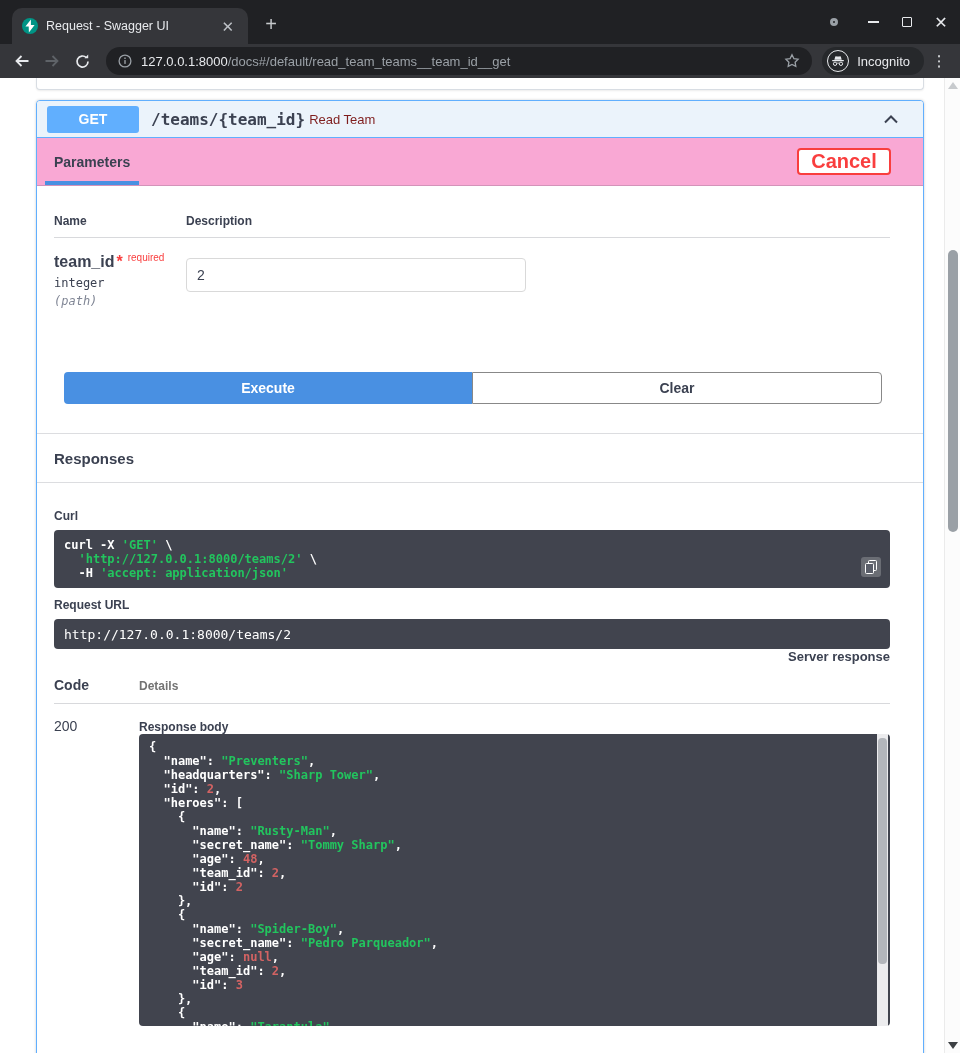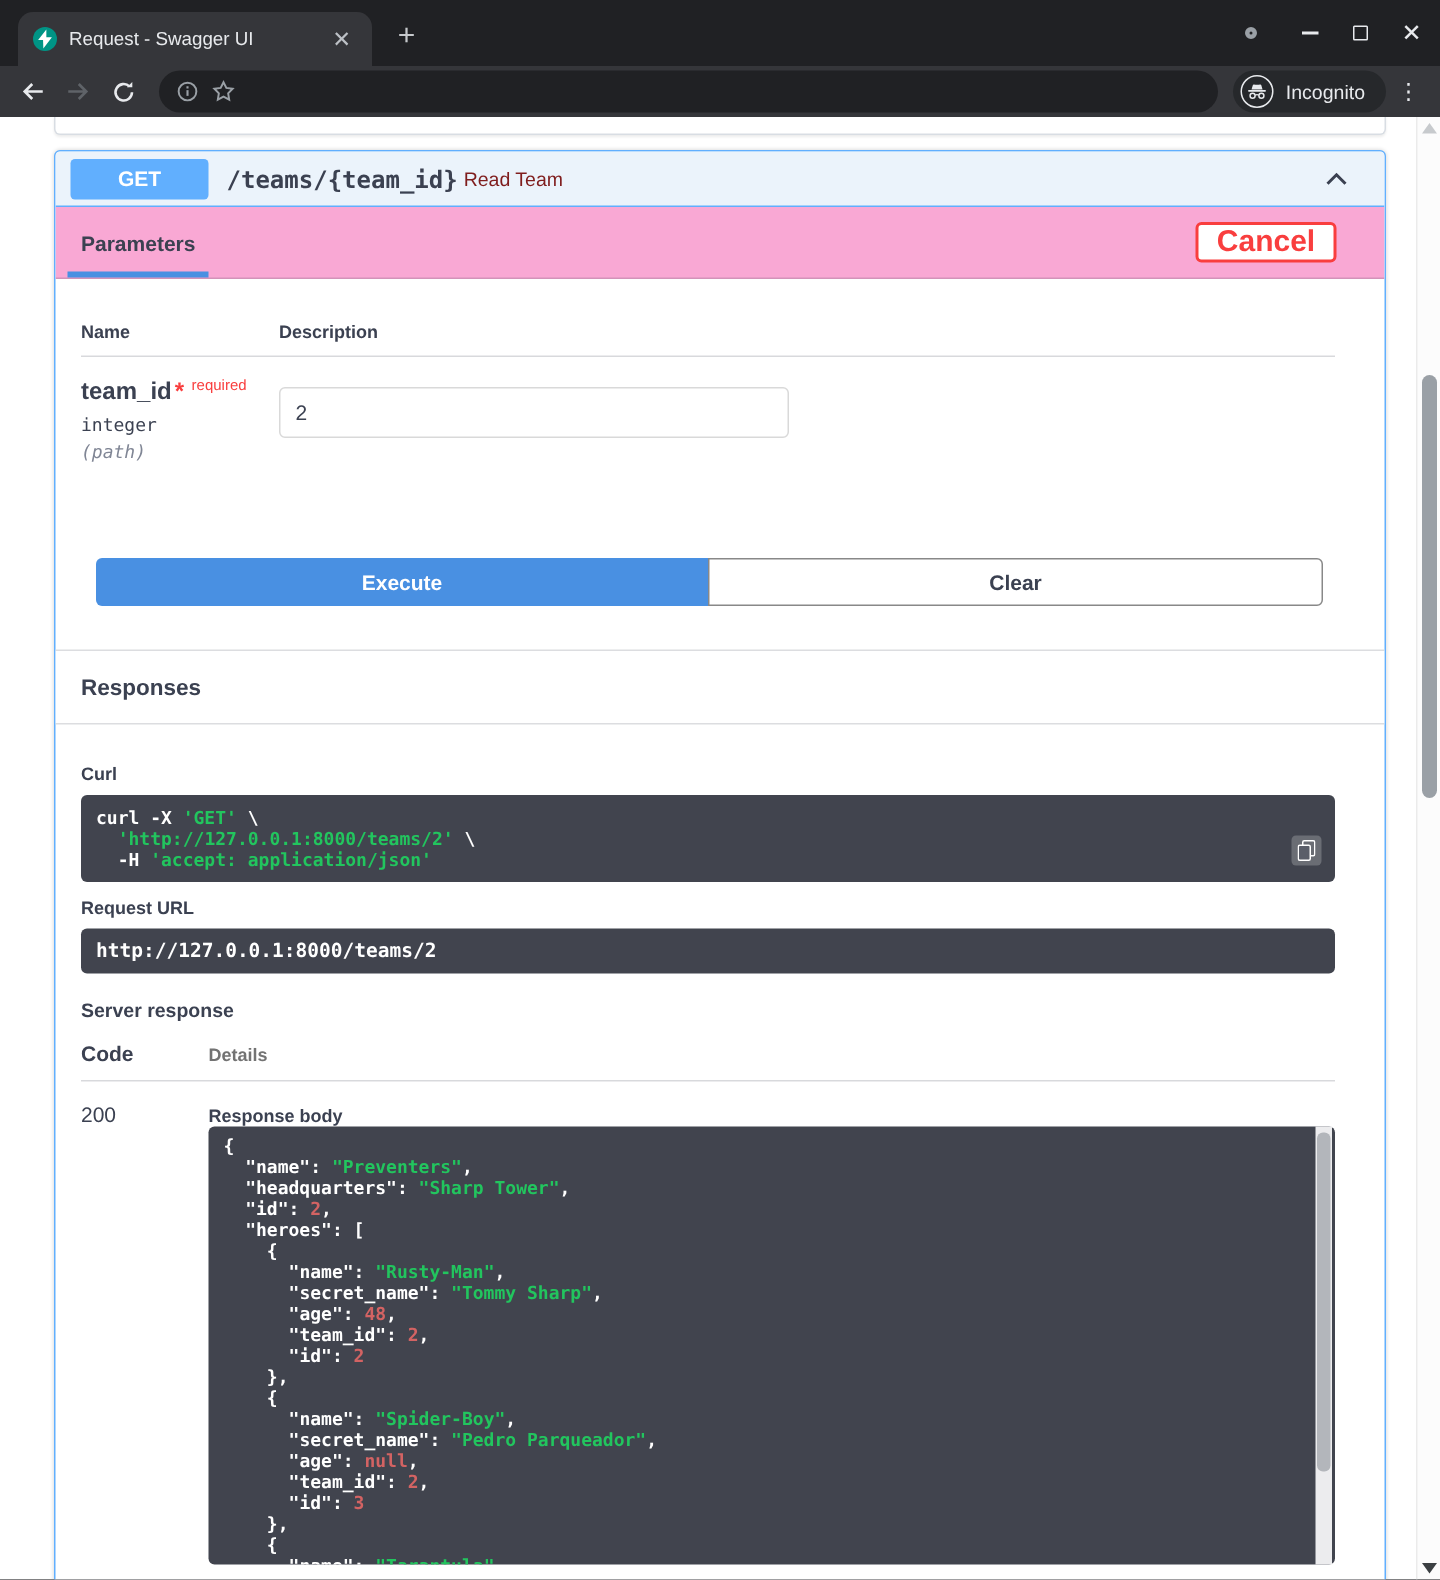--- a/index.html
+++ b/index.html
@@ -97,22 +97,22 @@
   .tk-k { color:#ffffff; }
   .tk-s { color:#22c55e; }
   .tk-n { color:#d36363; }
   .tk-l { color:#d36363; }
   .copy-chip { position:absolute; right:9px; bottom:11px; width:20px; height:20px;
                background:rgba(255,255,255,.22); border-radius:3px; display:flex; align-items:center;
                justify-content:center; cursor:pointer; }
   .requrl-label { margin-top:10px; }
   .requrl-block { margin-top:7px; height:30px; background:#41444e; border-radius:4px; display:flex;
                   align-items:center; padding:0 10px; color:#fff; font-family:"DejaVu Sans Mono", monospace;
-                  font-size:13px; font-weight:700; }
-  .srv-lbl { margin-top:17px; font-size:13px; font-weight:bold; color:#3b4151; }
+                  font-size:13px; font-weight:400; }
+  .srv-lbl { font-size:13px; font-weight:bold; color:#3b4151;text-align:right; }
   .code-head { display:grid; grid-template-columns:85px 1fr; margin-top:13px; padding-bottom:10px;
                border-bottom:1px solid rgba(59,65,81,.2); }
   .code-head .c1 { font-size:14px; font-weight:bold; color:#3b4151; }
   .code-head .c2 { font-size:12px; font-weight:bold; color:#737373; align-self:end; }
   .resp-row { display:grid; grid-template-columns:85px 1fr; padding-top:14px; }
   .status { font-size:14px; color:#3b4151; }
   .rb-lbl { margin-top:2px; }
   .resp-body-wrap { position:relative; }
   .resp-body-wrap .code-block { height:292px; padding:6px 10px; }
   .resp-scroll-track { position:absolute; top:0; right:2px; width:11px; height:100%; background:#ececee; }
@@ -176,20 +176,21 @@
         </svg>
     </div>
     <div class="omnibox">
       <span style="display:flex">
         <svg width="14" height="14" viewBox="0 0 14 14">
             <circle cx="7" cy="7" r="5.9" stroke="#9aa0a6" stroke-width="1.3" fill="none"></circle>
             <rect x="6.3" y="6.1" width="1.4" height="3.8" fill="#9aa0a6"></rect>
             <rect x="6.3" y="3.5" width="1.4" height="1.5" fill="#9aa0a6"></rect>
           </svg>
       </span>
+      <span class="url"><span class="host">127.0.0.1:8000</span><span class="path">/docs#/default/read_team_teams__team_id__get</span></span>
       <span style="display:flex">
         <svg width="16" height="16" viewBox="0 0 16 16">
             <path d="M8 1.8l1.9 3.8 4.2.6-3 3 .7 4.2L8 11.4l-3.8 2 .7-4.2-3-3 4.2-.6z" fill="none" stroke="#9aa0a6" stroke-width="1.3"></path>
           </svg>
       </span>
     </div>
     <div class="incog">
       <span class="incog-ic">
         <svg width="14" height="12" viewBox="0 0 20 16">
           <path d="M4.8 6.2 6 2c.1-.5.6-.8 1.1-.7 1.9.4 4 .4 5.9 0 .5-.1 1 .2 1.1.7l1.2 4.2z" fill="#e8eaed"></path>

